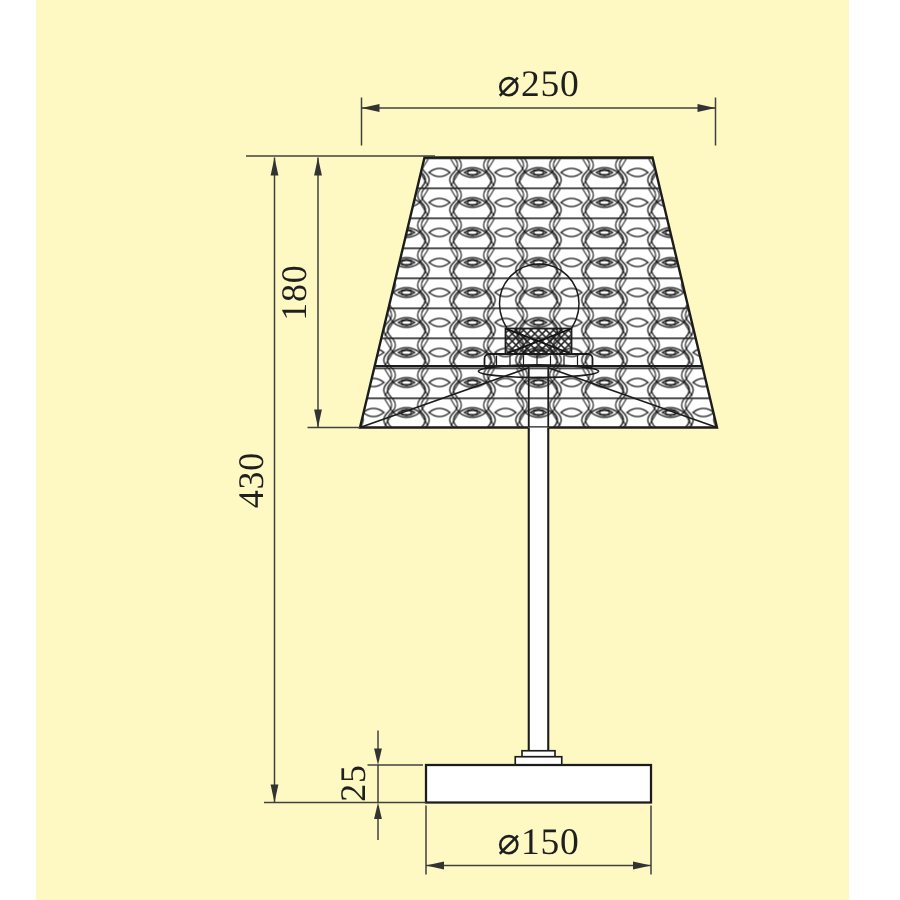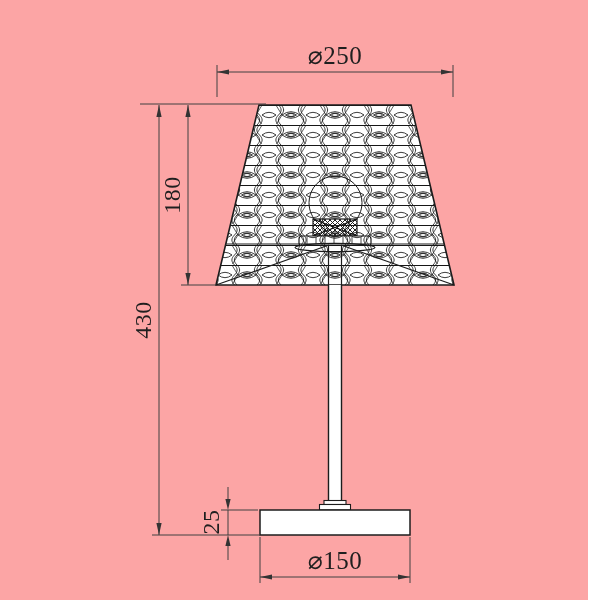--- a/index.html
+++ b/index.html
@@ -1,17 +1,17 @@
 <!DOCTYPE html>
 <html><head>
 <meta charset="utf-8">
 <style>
   html,body{margin:0;padding:0;background:#fff;}
-  .canvas{position:relative;width:588px;height:600px;background:#fca5a5;overflow:hidden;
-          font-family:"Liberation Serif","DejaVu Serif",serif;}
+  .canvas{position:relative;width:542px;height:600px;background:#fef9c3;overflow:hidden;
+          font-family:"Liberation Serif","DejaVu Serif",serif;margin-left:24px;}
   svg{display:block;}
   .objline{stroke:#1c1c1c;fill:none;}
   .dimline{stroke:#404040;stroke-width:1;fill:none;}
   .dimarrow{fill:#333;stroke:none;}
   .dimtext{font-family:"Liberation Serif","DejaVu Serif","DejaVu Sans",serif;
            font-size:25px;fill:#1f1f1f;letter-spacing:0.5px;}
   .dimtext.small{font-size:24px;}
 </style>
 </head>
 <body>

